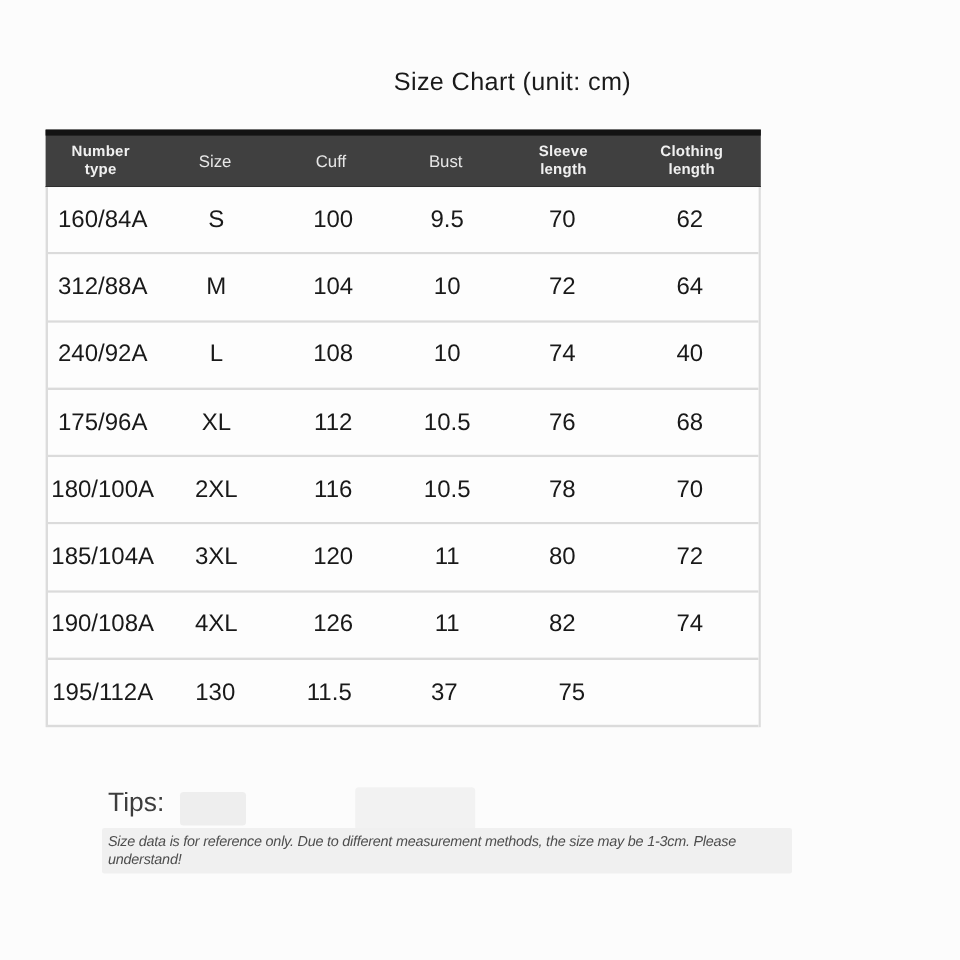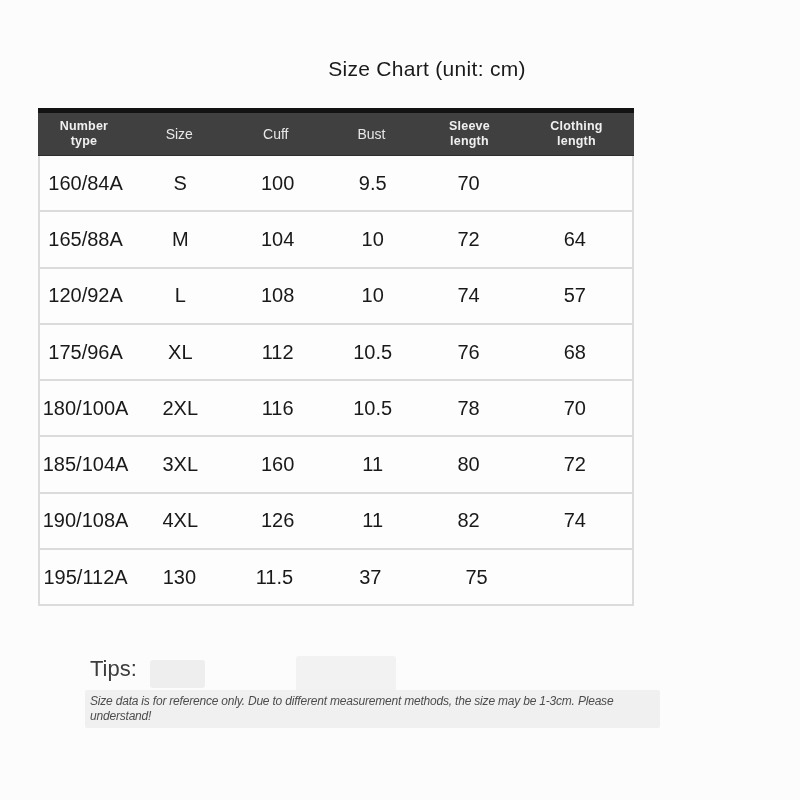--- a/index.html
+++ b/index.html
@@ -126,57 +126,58 @@
         <div class="hcell c6 two-line">Clothing
 length</div>
       </div>
     <div class="tbody" id="tbody">
         <div class="trow">
           <div class="cell c1">160/84A</div>
           <div class="cell c2">S</div>
           <div class="cell c3">100</div>
           <div class="cell c4">9.5</div>
           <div class="cell c5">70</div>
-        </div>
-        <div class="trow">
-          <div class="cell c1">165/88A</div>
+          <div class="cell c6">62</div>
+        </div>
+        <div class="trow">
+          <div class="cell c1">312/88A</div>
           <div class="cell c2">M</div>
           <div class="cell c3">104</div>
           <div class="cell c4">10</div>
           <div class="cell c5">72</div>
           <div class="cell c6">64</div>
         </div>
         <div class="trow">
-          <div class="cell c1">120/92A</div>
+          <div class="cell c1">240/92A</div>
           <div class="cell c2">L</div>
           <div class="cell c3">108</div>
           <div class="cell c4">10</div>
           <div class="cell c5">74</div>
-          <div class="cell c6">57</div>
+          <div class="cell c6">40</div>
         </div>
         <div class="trow">
           <div class="cell c1">175/96A</div>
           <div class="cell c2">XL</div>
           <div class="cell c3">112</div>
           <div class="cell c4">10.5</div>
           <div class="cell c5">76</div>
           <div class="cell c6">68</div>
         </div>
         <div class="trow">
           <div class="cell c1">180/100A</div>
           <div class="cell c2">2XL</div>
           <div class="cell c3">116</div>
           <div class="cell c4">10.5</div>
           <div class="cell c5">78</div>
           <div class="cell c6">70</div>
         </div>
         <div class="trow">
           <div class="cell c1">185/104A</div>
           <div class="cell c2">3XL</div>
-          <div class="cell c3">160</div>
+          <div class="cell c3">120</div>
           <div class="cell c4">11</div>
           <div class="cell c5">80</div>
           <div class="cell c6">72</div>
         </div>
         <div class="trow">
           <div class="cell c1">190/108A</div>
           <div class="cell c2">4XL</div>
           <div class="cell c3">126</div>
           <div class="cell c4">11</div>
           <div class="cell c5">82</div>

